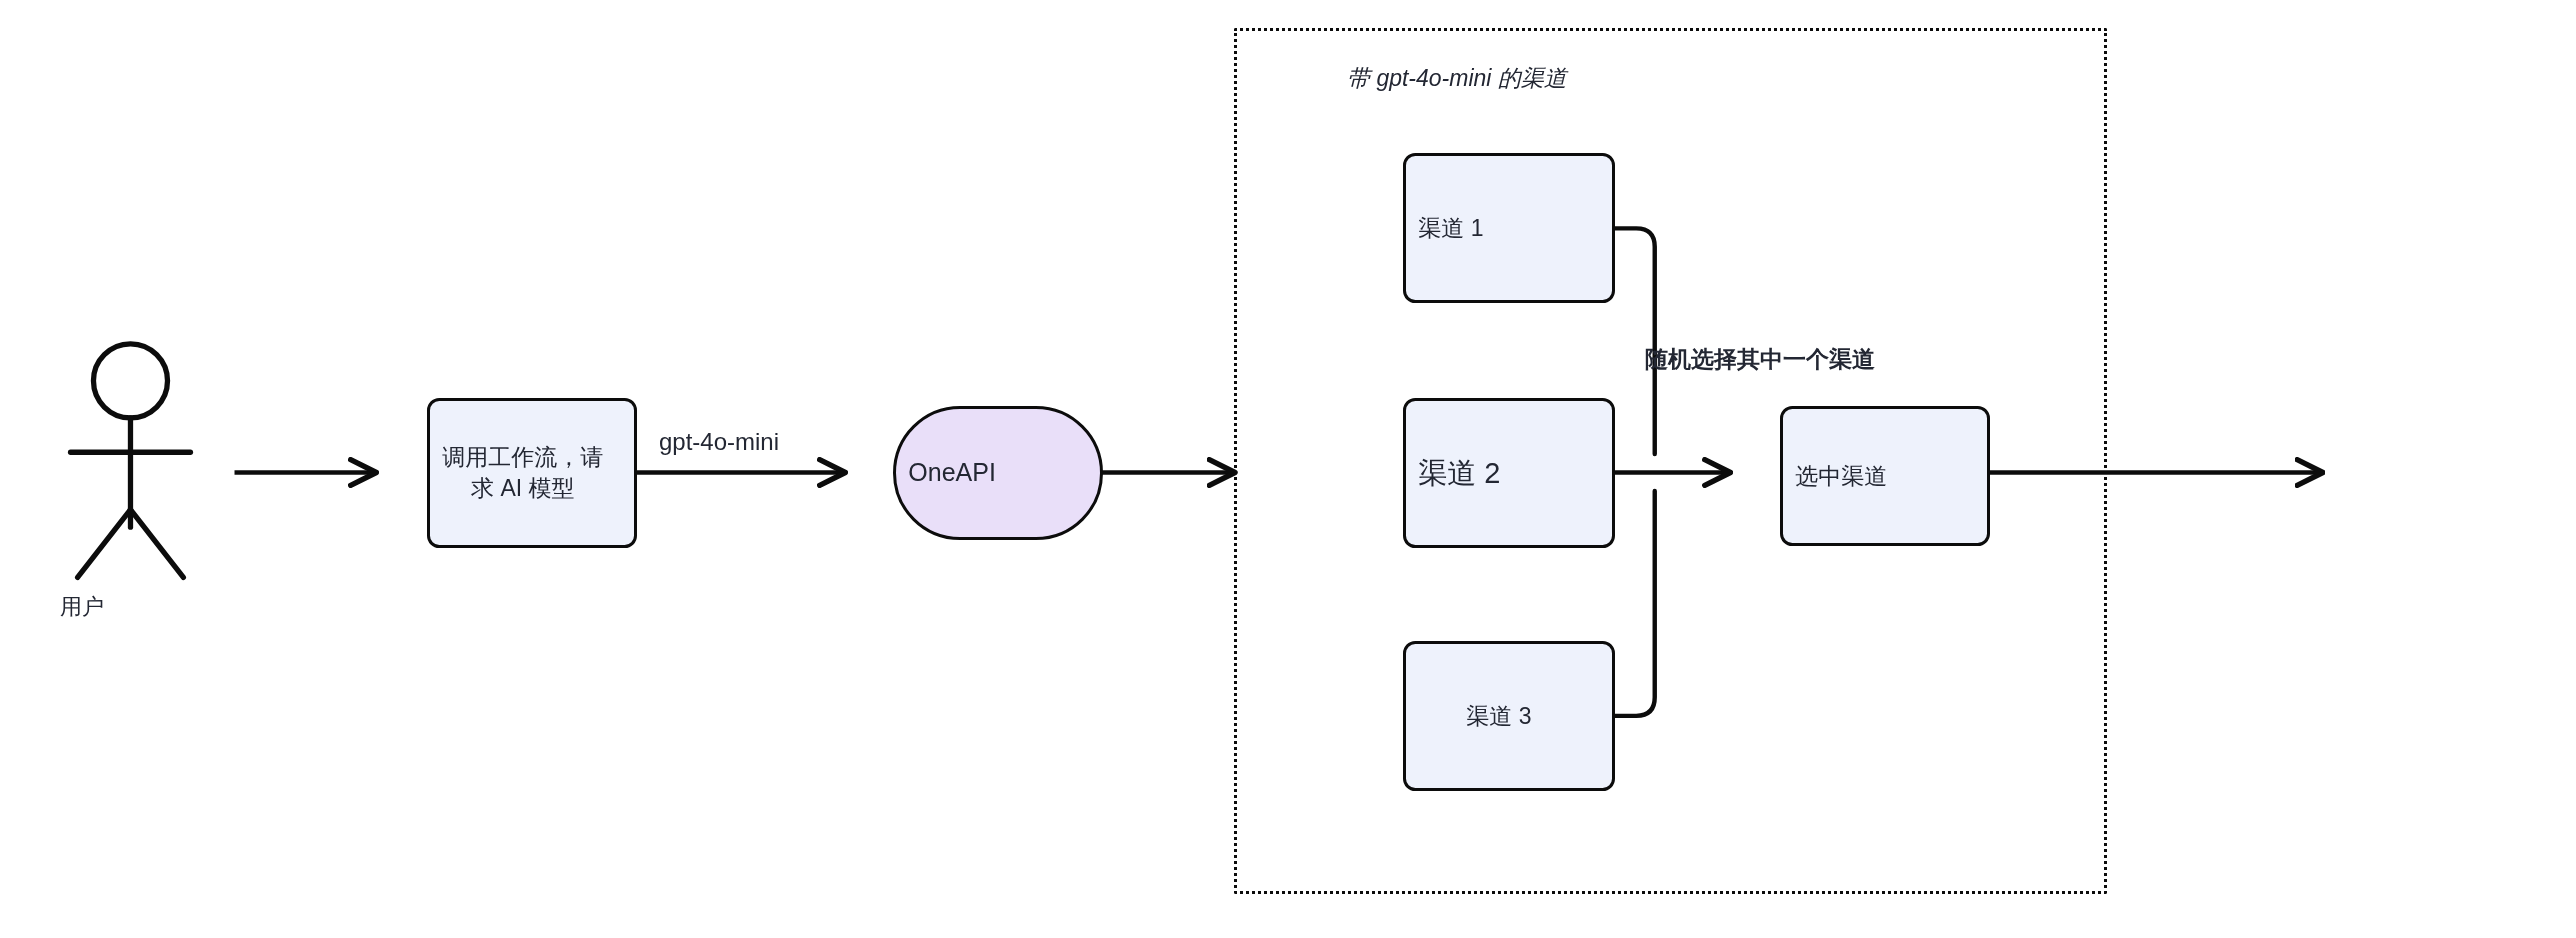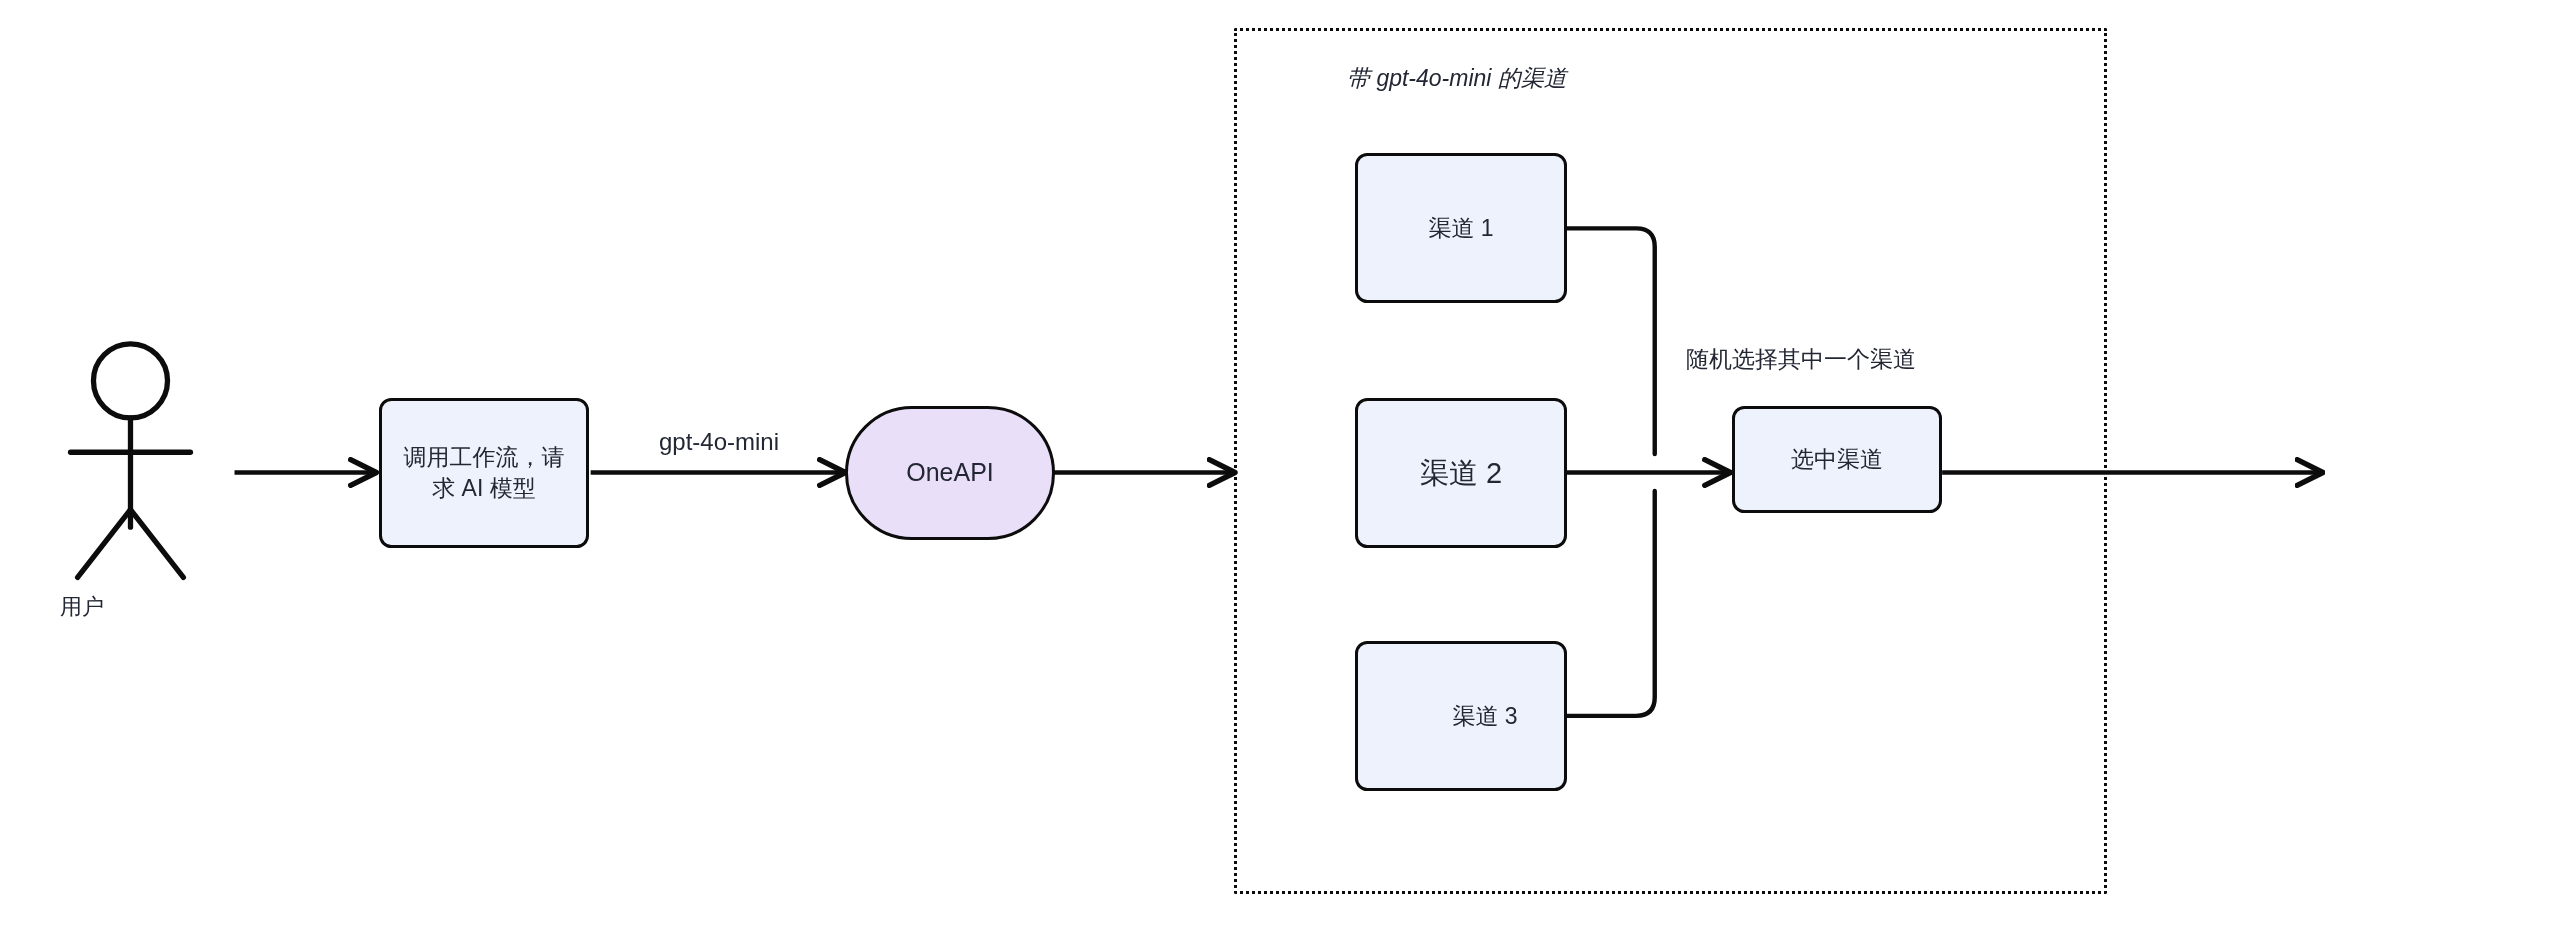--- a/index.html
+++ b/index.html
@@ -26,24 +26,25 @@
     top: 0;
     width: 2576px;
     height: 938px;
     pointer-events: none;
   }
   .node {
     position: absolute;
     box-sizing: border-box;
     display: flex;
     align-items: center;
-    justify-content: center;
+    justify-content: flex-start;
     text-align: center;
     color: #232733;
     line-height: 1.34;
+    margin-left: 48px;
   }
   .node-process {
     background: #eef2fc;
     border: 3.5px solid #0c0c0c;
     border-radius: 12.3px;
   }
   .node-terminal {
     background: #e9dff9;
     border: 3.5px solid #0c0c0c;
     border-radius: 881px;
@@ -131,23 +132,23 @@
   </div>
 
   <div class="node node-process" style="left:1355px; top:398px; width:212px; height:150px; font-size:29px;">
     <span class="node-label">渠道 2</span>
   </div>
 
   <div class="node node-process" style="left:1355px; top:641px; width:212px; height:150px; font-size:23px;padding-left:48px;">
     <span class="node-label">渠道 3</span>
   </div>
 
-  <div class="node node-process" style="left:1732px; top:406px; width:210px; height:107px; font-size:23px;">
+  <div class="node node-process" style="left:1732px; top:406px; width:210px; height:140px; font-size:23px;">
     <span class="node-label">选中渠道</span>
   </div>
 
 
   <div class="edge-label" style="left:659px; top:428px; font-size:24px;">gpt-4o-mini</div>
 
-  <div class="edge-label" style="left:1686px; top:344px; font-size:23px;">随机选择其中一个渠道</div>
+  <div class="edge-label" style="left:1645px; top:344px; font-size:23px;font-weight:bold;">随机选择其中一个渠道</div>
 
 </div>
 
 
 </body></html>

